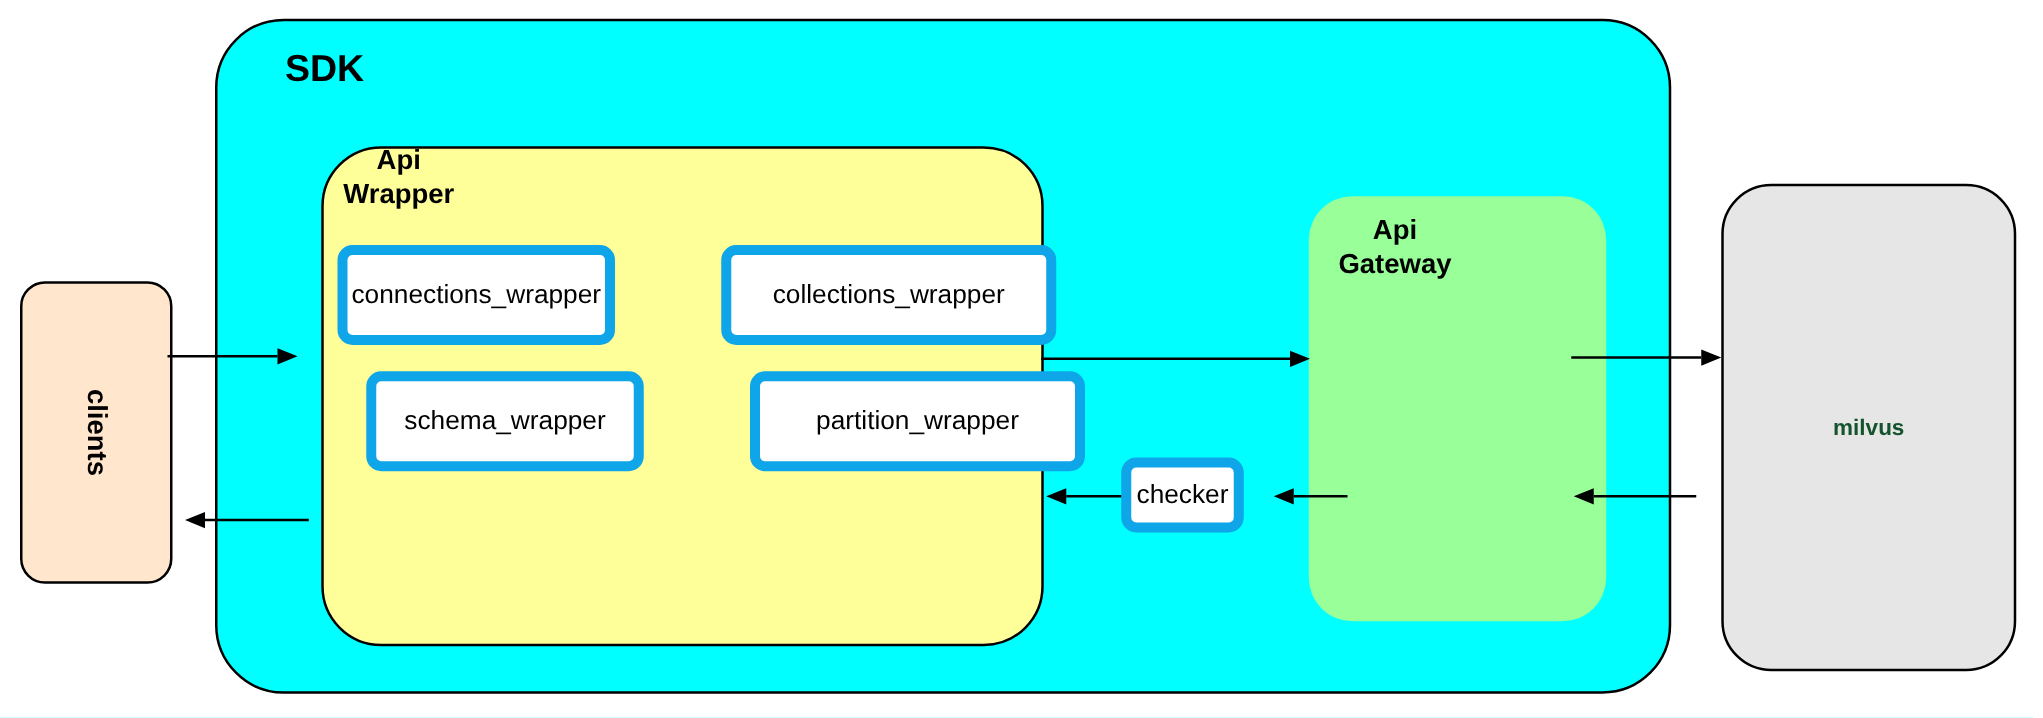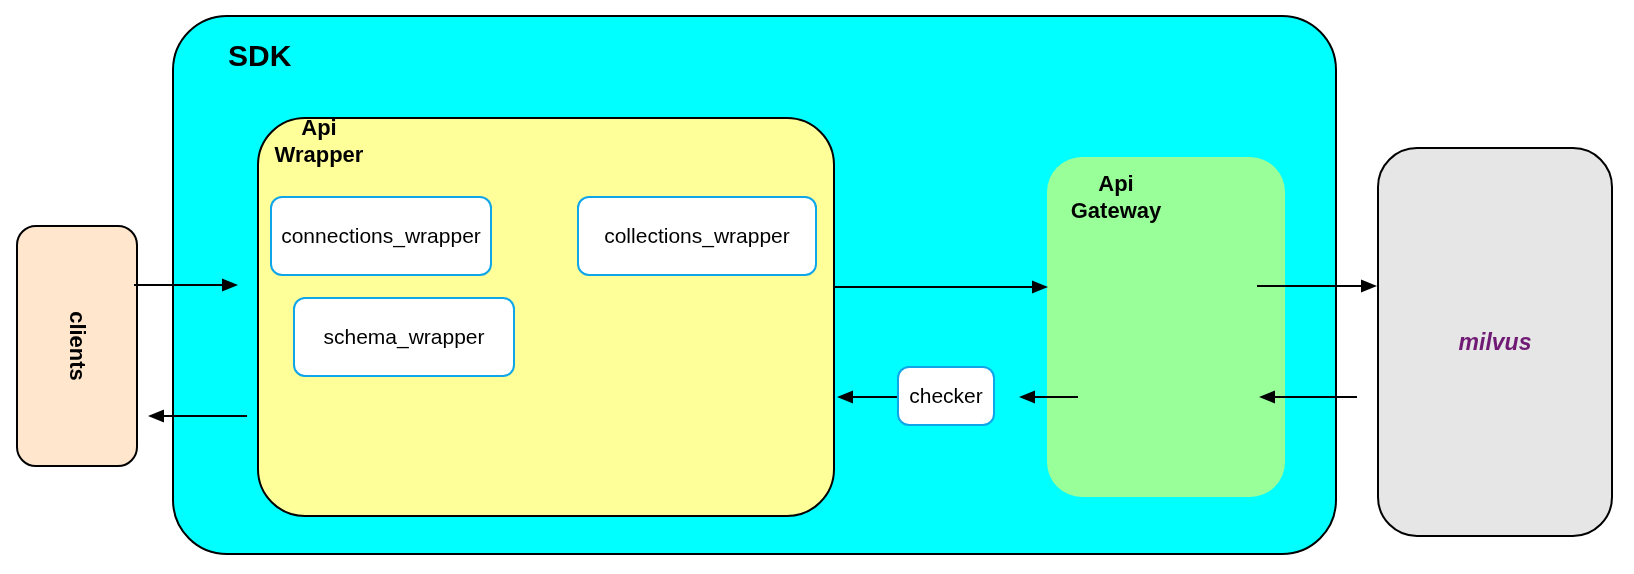--- a/index.html
+++ b/index.html
@@ -16,29 +16,29 @@
   #milvus-box{left:1377px;top:147px;width:236px;height:390px;border-radius:40px;background:#E6E6E6;
               display:flex;align-items:center;justify-content:center;}
 
   
   .title{position:absolute;font-weight:bold;color:#000;}
   #sdk-label{left:228px;top:42px;font-size:30px;line-height:28px;}
   #api-wrapper-label{left:262px;top:114px;width:114px;font-size:22px;line-height:27px;text-align:center;}
   #api-gateway-label{left:1059px;top:170px;width:114px;font-size:22px;line-height:27px;text-align:center;}
   #clients-label{position:absolute;left:50%;top:50%;transform:translate(-50%,-50%) rotate(90deg);
                  font-weight:bold;font-size:22px;white-space:nowrap;color:#000;}
-  #milvus-label{font-weight:bold;font-size:23px;color:#701a75;font-style:italic;}
+  #milvus-label{font-weight:bold;font-size:18px;color:#14532d;}
 
   
-  .node{position:absolute;box-sizing:border-box;background:#FFFFFF;border:2px solid #0ea5e9;
+  .node{position:absolute;box-sizing:border-box;background:#FFFFFF;border:8px solid #0ea5e9;
         display:flex;align-items:center;justify-content:center;
         font-size:21px;color:#000;white-space:nowrap;}
   .module{border-radius:12px;height:80px;}
   .col1{left:270px;width:222px;}
-  .col2{left:577px;width:240px;}
+  .col2{left:577px;width:268px;}
   .row1{top:196px;} .row2{top:297px;margin-left:23px;} .row3{top:398px;}
 
   #api-request-node{left:1077px;top:257px;width:180px;height:58px;border-radius:10px;}
   #api-response-node{left:1078px;top:367px;width:180px;height:60px;border-radius:10px;}
   #checker-node{left:897px;top:366px;width:98px;height:60px;border-radius:12px;}
 
   #connector-layer{position:absolute;left:0;top:0;width:1634px;height:574px;pointer-events:none;}
   #connector-layer line{stroke:#000000;stroke-width:2px;}
   #connector-layer polygon{fill:#000000;}
 </style>
@@ -57,20 +57,23 @@
   </div>
 
   <div class="node module col1 row1">
     <span>connections_wrapper</span>
   </div>
   <div class="node module col2 row1">
     <span>collections_wrapper</span>
   </div>
   <div class="node module col1 row2">
     <span>schema_wrapper</span>
+  </div>
+  <div class="node module col2 row2">
+    <span>partition_wrapper</span>
   </div>
 
   <div id="checker-node" class="node">
     <span>checker</span>
   </div>
 
   <div id="api-gateway-box" class="box"></div>
   <div id="api-gateway-label" class="title">
     <div>Api</div>
     <div>Gateway</div>

